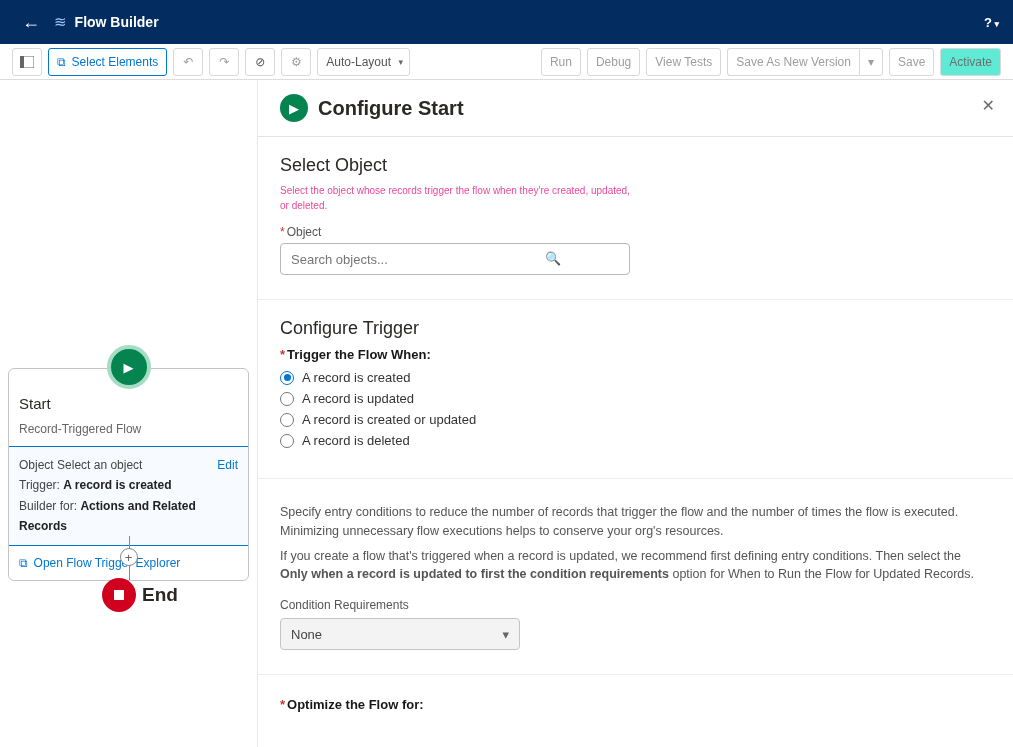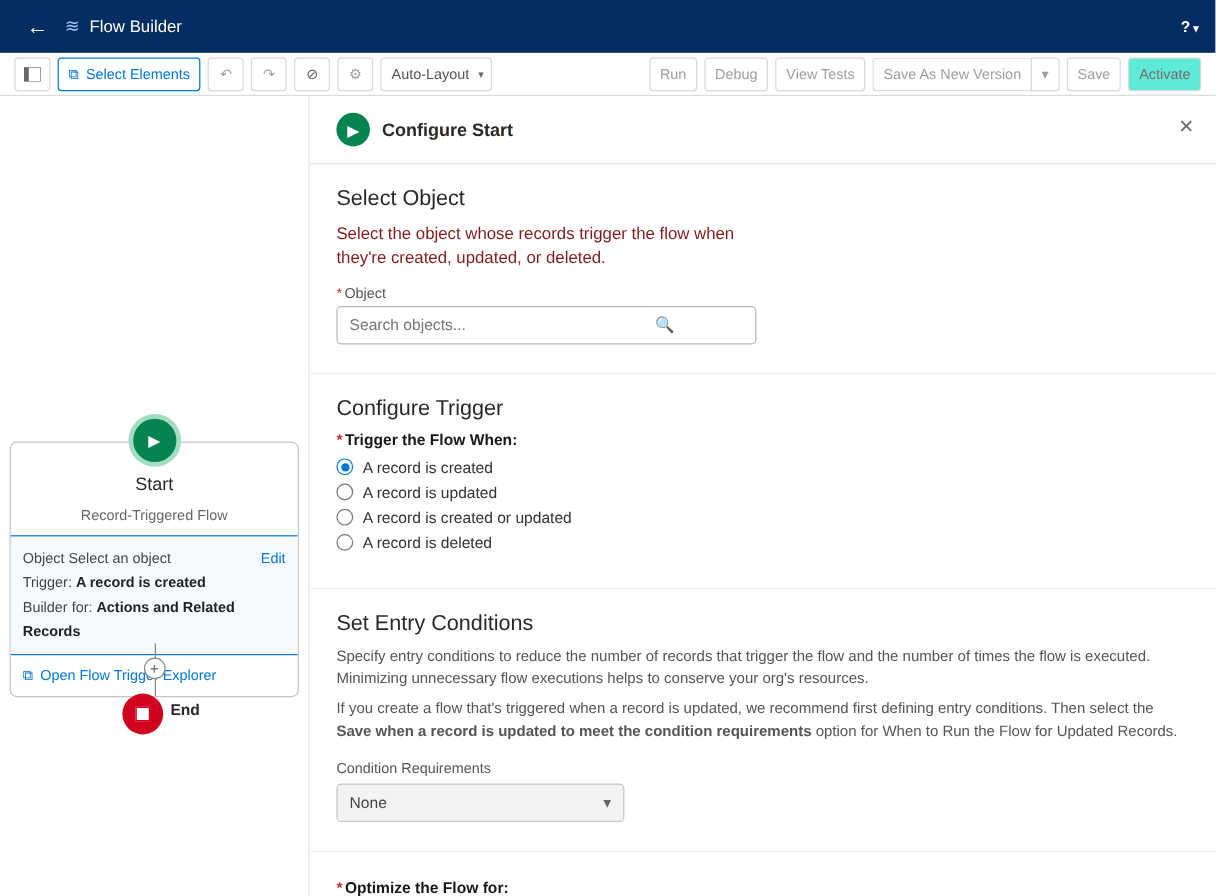--- a/index.html
+++ b/index.html
@@ -1,60 +1,60 @@
 <!DOCTYPE html>
 <html><head>
 <meta charset="utf-8">
 <style>
 *{box-sizing:border-box;margin:0;padding:0;font-family:-apple-system,"Segoe UI",Arial,sans-serif}
 body{font-size:13px;color:#181818;background:#fff;width:1013px;height:747px;overflow:hidden}
 .top-bar{background:#032d60;height:44px;display:flex;align-items:center;padding:0 14px;color:#fff}
 .back-btn{color:#fff;font-size:18px;cursor:pointer;padding:4px 8px}
 .brand{display:flex;align-items:center;gap:8px;margin-left:6px}
 .brand-icon{font-size:15px;color:#a0c4ff}
-.brand-title{font-size:14px;font-weight:400}
+.brand-title{font-size:14px;font-weight:700}
 .help{margin-left:auto;color:#fff;font-weight:700}
 .help::after{content:" ▾";font-size:9px}
 .toolbar{height:36px;border-bottom:1px solid #dcdcdc;display:flex;align-items:center;padding:0 12px;gap:6px}
 .tb-btn{height:28px;border:1px solid #d8d8d8;background:#fff;border-radius:3px;display:flex;align-items:center;justify-content:center;padding:0 8px;font-size:12px;color:#555;cursor:pointer}
 .tb-btn.icon-only{width:30px;padding:0}
 .tb-btn.sel{color:#0176d3;border-color:#0176d3}
 .tb-btn.auto{padding-right:18px;position:relative}
 .tb-btn.auto::after{content:"▾";position:absolute;right:6px;font-size:9px;color:#666}
 .spacer{flex:1}
 .tb-btn.dis{color:#9e9e9e}
 .save-split{display:flex}
 .save-split .tb-btn:first-child{border-right:none;border-top-right-radius:0;border-bottom-right-radius:0}
 .save-split .tb-btn.caret{width:24px;border-top-left-radius:0;border-bottom-left-radius:0}
 .tb-btn.activate{background:#5eead4;color:#6f6f6f}
 .workspace{display:flex;height:calc(100% - 80px)}
 .canvas{width:258px;position:relative;border-right:1px solid #e7e7e7}
 .start-circle{position:absolute;left:50%;top:265px;transform:translate(-50%,0);width:44px;height:44px;border-radius:50%;background:#05844f;border:4px solid #a4dcc4;display:flex;align-items:center;justify-content:center;color:#fff;z-index:2}
 .start-card{position:absolute;left:8px;right:8px;top:288px;border:1px solid #c4c4c4;border-radius:6px;background:#fff}
-.start-card-hdr{text-align:center;padding:26px 10px 10px}
+.start-card-hdr{text-align:left;padding:26px 10px 10px}
 .start-card-hdr .ttl{font-size:15px;color:#2b2826}
 .start-card-hdr .sub{font-size:12px;color:#666;margin-top:10px}
 .start-card-body{border-top:1px solid #0176d3;border-bottom:1px solid #0176d3;background:#f7fbff;padding:8px 10px;font-size:12px;line-height:1.7;color:#444}
 .start-card-body .edit{float:right;color:#0176d3;cursor:pointer}
 .start-card-body strong{color:#222}
 .explorer{padding:10px;font-size:12px;color:#0176d3;display:flex;gap:6px;align-items:center;cursor:pointer}
 .connector{position:absolute;left:50%;top:456px;width:1px;height:16px;background:#888}
 .plus-node{position:absolute;left:50%;top:468px;transform:translateX(-50%);width:18px;height:18px;border:1px solid #888;border-radius:50%;background:#fff;display:flex;align-items:center;justify-content:center;font-size:13px;color:#666;cursor:pointer}
 .conn2{position:absolute;left:50%;top:486px;width:1px;height:14px;background:#888}
 .end-node{position:absolute;left:102px;top:498px;width:34px;height:34px;border-radius:50%;background:#d1001f;display:flex;align-items:center;justify-content:center}
 .end-node .sq{width:12px;height:12px;background:#fff;border:1px solid #d1001f}
-.end-lbl{position:absolute;left:142px;top:504px;font-size:13px;font-weight:600;color:#2b2826}
+.end-lbl{position:absolute;left:142px;top:504px;font-size:19px;font-weight:600;color:#2b2826}
 .panel{flex:1;overflow:auto;padding:0}
 .panel-hdr{display:flex;align-items:center;padding:14px 22px;border-bottom:1px solid #e3e3e3;position:relative}
 .ph-icon{width:28px;height:28px;border-radius:50%;background:#05844f;color:#fff;display:flex;align-items:center;justify-content:center;margin-right:10px}
-.ph-title{font-size:15px;font-weight:600;color:#2b2826}
+.ph-title{font-size:20px;font-weight:600;color:#2b2826}
 .close-x{position:absolute;right:18px;top:16px;color:#6b6b6b;font-size:16px;cursor:pointer}
 .section{padding:18px 22px 24px;border-bottom:1px solid #eee}
 .sec-h{font-size:18px;color:#2b2826;margin-bottom:8px}
-.sec-p{font-size:14px;color:#7f1d1d;line-height:1.45}
+.sec-p{font-size:10px;color:#ec4899;line-height:1.45}
 .req::before{content:"*";color:#c23934;margin-right:2px}
 .fld-lbl{font-size:12px;color:#555;margin:12px 0 4px}
 .inp{width:350px;height:32px;border:1px solid #b7b7b7;border-radius:4px;padding:0 30px 0 10px;font-size:13px;color:#888;position:relative}
 .inp-wrap{position:relative;width:292px}
 .inp-wrap .mag{position:absolute;right:10px;top:8px;color:#666}
 .bold-lbl{font-size:13px;font-weight:700;margin:4px 0 8px}
 .radio-row{display:flex;align-items:center;gap:8px;font-size:13px;color:#333;margin:6px 0}
 .radio{width:14px;height:14px;border:1px solid #777;border-radius:50%;display:inline-flex;align-items:center;justify-content:center}
 .radio.checked{border-color:#0176d3}
 .radio.checked::after{content:"";width:7px;height:7px;border-radius:50%;background:#0176d3}
@@ -162,24 +162,23 @@
           <span class="radio"></span>
           <span>A record is created or updated</span>
         </label>
       <label class="radio-row">
           <span class="radio"></span>
           <span>A record is deleted</span>
         </label>
     </div>
 
     <div class="section">
-      <div class="sec-h">Set Entry Conditions</div>
       <div class="sec-p2">Specify entry conditions to reduce the number of records that trigger the flow and the number of times the flow is executed. Minimizing unnecessary flow executions helps to conserve your org's resources.</div>
       <div class="sec-p2">
-        <span>If you create a flow that's triggered when a record is updated, we recommend first defining entry conditions. Then select the </span><strong>Save when a record is updated to meet the condition requirements</strong><span> option for When to Run the Flow for Updated Records.</span>
+        <span>If you create a flow that's triggered when a record is updated, we recommend first defining entry conditions. Then select the </span><strong>Only when a record is updated to first the condition requirements</strong><span> option for When to Run the Flow for Updated Records.</span>
       </div>
       <div class="fld-lbl" style="margin-top:14px">Condition Requirements</div>
       <div class="select">
           <span>None</span>
         </div>
     </div>
 
     <div class="section" style="border-bottom:none">
       <div class="bold-lbl req">Optimize the Flow for:</div>
 

